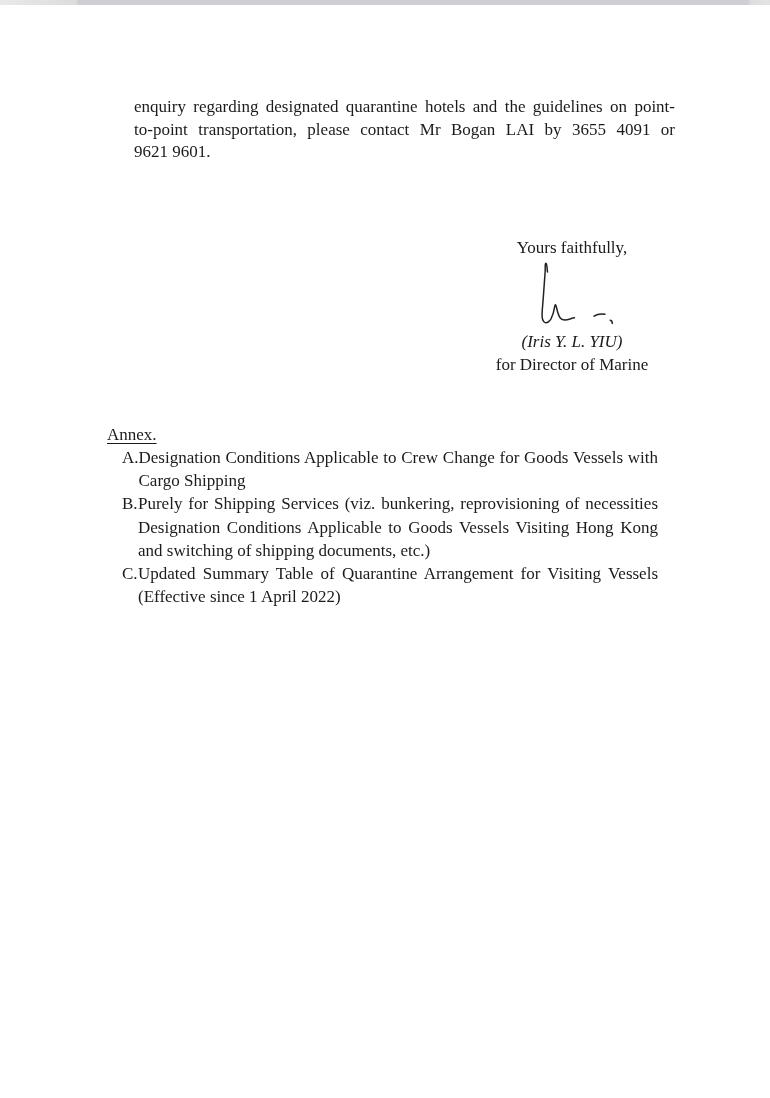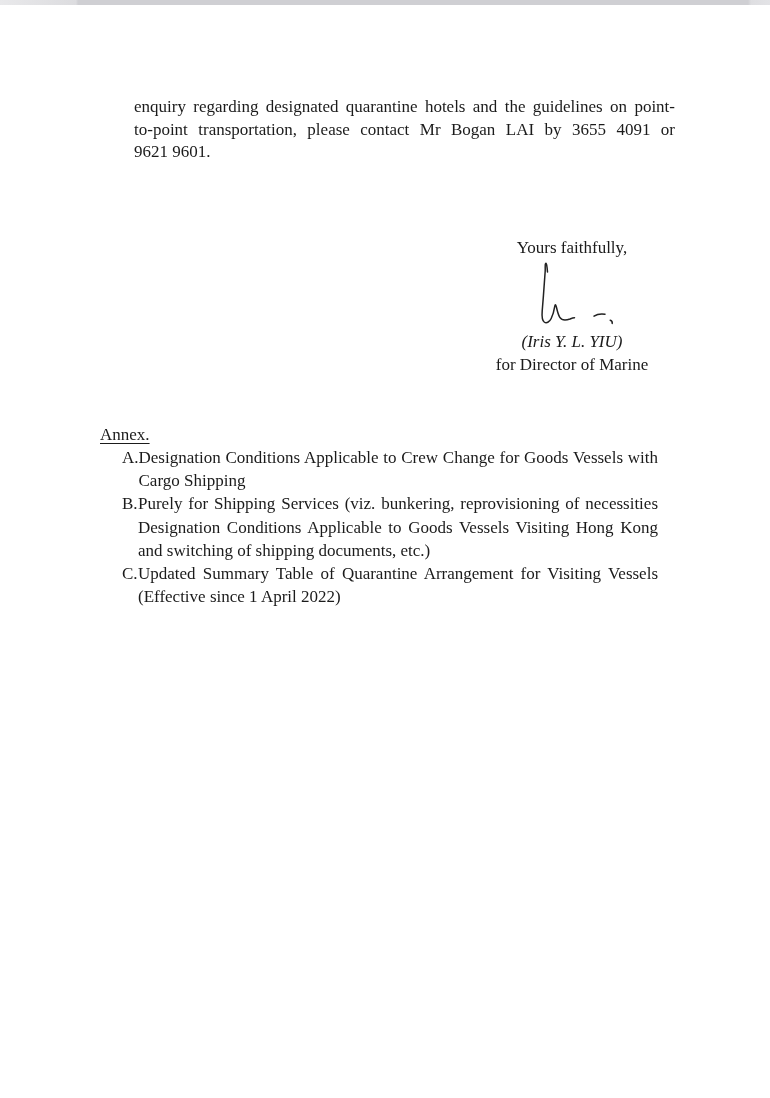--- a/index.html
+++ b/index.html
@@ -50,21 +50,21 @@
   .closing .name {
     margin-top: 71.5px;
     font-style: italic;
   }
   .sig {
     position: absolute;
     left: 527px; top: 254px;
   }
   .annex-heading {
     position: absolute;
-    left: 100px; top: 424px;
+    left: 107px; top: 424px;
     line-height: 22.5px;
   }
   .annex-heading .u {
     text-decoration: underline;
     text-underline-offset: 3px;
     text-decoration-thickness: 1px;
   }
   .annex-list {
     position: absolute;
     left: 122px; top: 446px;

